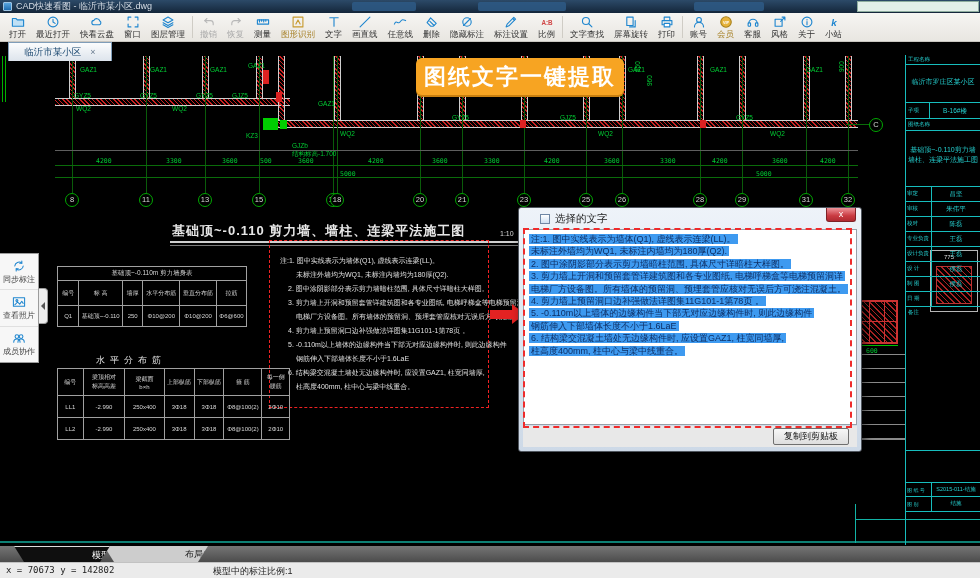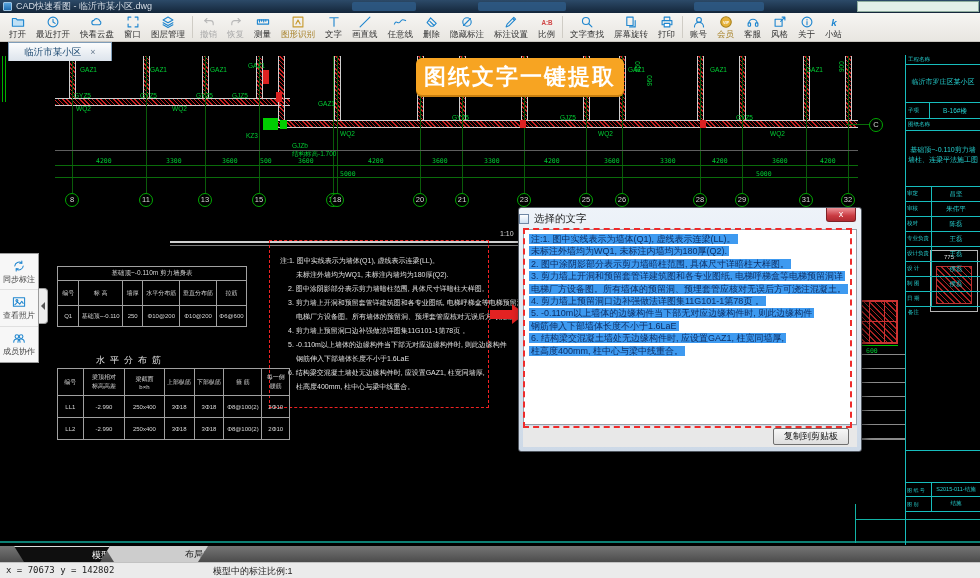--- a/index.html
+++ b/index.html
@@ -142,21 +142,21 @@
   .arrow{position:absolute;z-index:24}
   .arrow-shaft{position:absolute;left:490px;top:310px;width:22px;height:9px;background:#e32222}
   .arrow-head{position:absolute;left:512px;top:304px;width:0;height:0;
               border-left:13px solid #e32222;border-top:10px solid transparent;border-bottom:10px solid transparent}
 
   
   .dialog{position:absolute;left:518px;top:207px;width:344px;height:245px;z-index:25;box-sizing:border-box;
           background:linear-gradient(#eef3f9,#cdd9e7);border:1px solid #50565e;border-radius:3px;
           box-shadow:3px 4px 8px rgba(0,0,0,.55)}
   .dlg-title{position:absolute;left:0;top:0;right:0;height:21px;display:flex;align-items:center;
-             padding-left:0;font-size:10.5px;color:#1c1c1c}
+             padding-left:21px;font-size:10.5px;color:#1c1c1c}
   .dlg-ico{width:10px;height:10px;border:1px solid #6f87a5;box-sizing:border-box;
            background:linear-gradient(#fff,#cfe0f2);margin-right:5px}
   .dlg-close{position:absolute;right:5px;top:0;width:30px;height:14px;cursor:pointer;
              background:linear-gradient(#ee9399,#c93a41 60%,#b02a31);
              border:1px solid #7e2226;border-top:none;border-radius:0 0 3px 3px;
              color:#fff;font-size:9px;line-height:12px;text-align:center;box-sizing:border-box}
   .dlg-body{position:absolute;left:4px;right:4px;top:21px;bottom:26px;background:#fff;
             border:1px solid #98a0a8;box-sizing:border-box}
   .sel-lines{position:absolute;left:5px;top:4px}
   .sel-line{display:table;background:#3e9af0;color:#0e3066;font-size:9px;line-height:10px;
@@ -544,20 +544,21 @@
       <span class="glab rot" style="left: 838px; top: 30px;">900</span>
     </div>
 
   <div class="redfill" style="left:263px;top:28px;width:6px;height:14px"></div>
   <div class="redfill" style="left:276px;top:50px;width:6px;height:10px"></div>
   <div class="redfill" style="left:520px;top:78px;width:6px;height:8px"></div>
   <div class="redfill" style="left:700px;top:78px;width:6px;height:8px"></div>
   <div class="greenfill" style="left:263px;top:76px;width:15px;height:12px"></div>
   <div class="greenfill" style="left:280px;top:78px;width:7px;height:9px"></div>
 
+  <div class="plan-title">基础顶~-0.110 剪力墙、墙柱、连梁平法施工图</div>
   <div class="underline1"></div>
   <div class="underline2"></div>
   <div class="scalenote">1:10</div>
 
   <div class="dash-draw"></div>
 
   <div class="notes">
     <div class="nline">注:1. 图中实线表示为墙体(Q1), 虚线表示连梁(LL)。</div>
     <div class="nline n1">未标注外墙均为WQ1, 未标注内墙均为180厚(Q2).</div>
     <div class="nline n2">2. 图中涂阴影部分表示剪力墙暗柱范围, 具体尺寸详暗柱大样图。</div>

